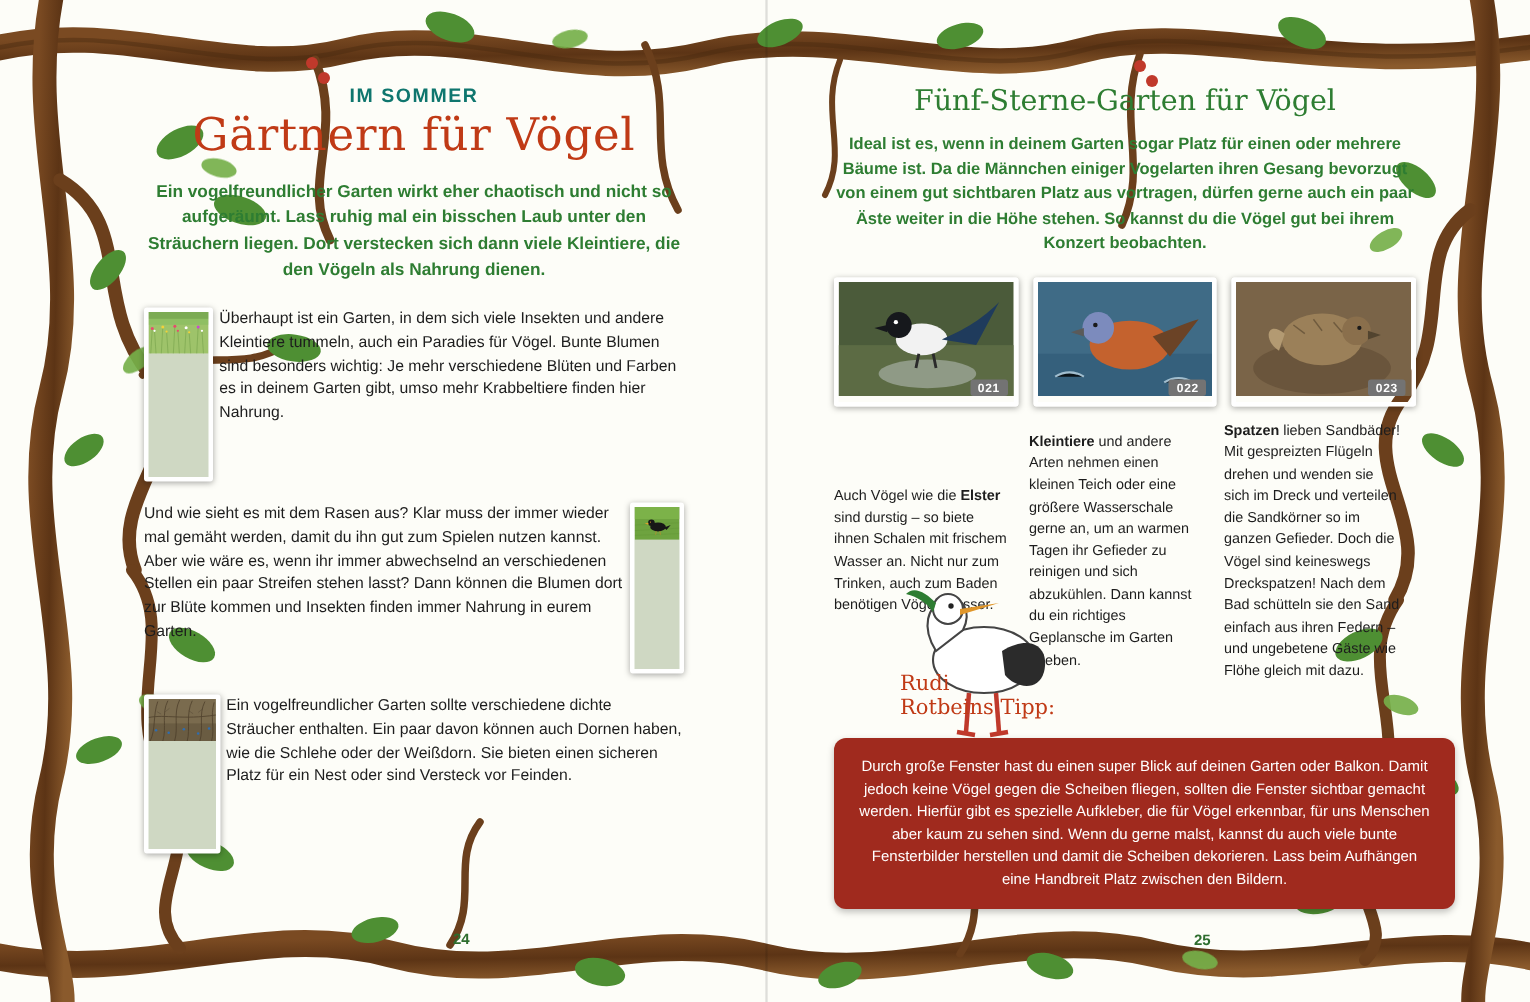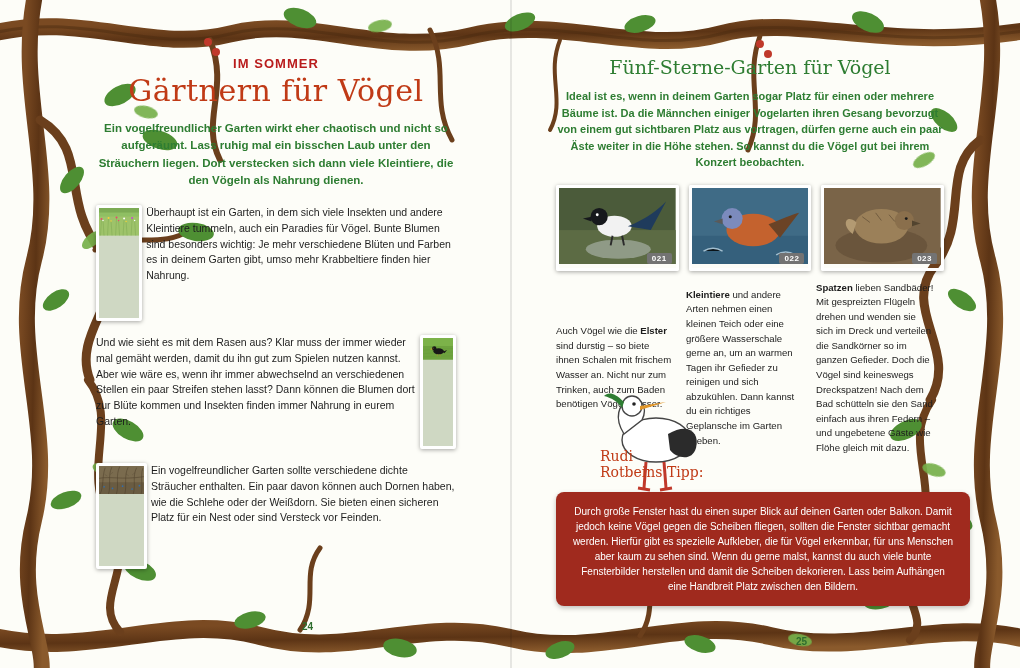--- a/index.html
+++ b/index.html
@@ -20,21 +20,21 @@
   .gutter{
     position:absolute;left:510px;top:0;width:2px;height:668px;
     background:linear-gradient(to right,rgba(0,0,0,0.06),rgba(0,0,0,0.12),rgba(0,0,0,0.06));
   }
 
   
   .left-col{
     position:absolute;left:96px;top:56px;width:360px;
   }
   .eyebrow{
-    color:#b91c1c;
+    color:#0f766e;
     font-weight:bold;
     font-size:13px;
     letter-spacing:.08em;
     text-align:center;
     margin:0 0 2px 0;
   }
   .title-script{
     font-family:"DejaVu Serif", serif;
     color:#c03a16;
     font-size:30px;
@@ -75,21 +75,21 @@
   .ph2{width:150px;height:108px;border-radius:2px;}
   .ph3{width:160px;height:100px;border-radius:2px;}
   .pagenum{
     position:absolute;
     font-size:10px;
     color:#2e6d2e;
     font-weight:bold;
     margin-left:44px;
   }
   .pagenum.l{left:258px;bottom:36px;}
-  .pagenum.r{left:752px;bottom:21px;}
+  .pagenum.r{left:752px;bottom:35px;}
 
   
   .right-col{
     position:absolute;left:556px;top:56px;width:388px;
   }
   .title-script2{
     font-family:"DejaVu Serif", serif;
     color:#2e7d32;
     font-size:19px;
     text-align:center;

